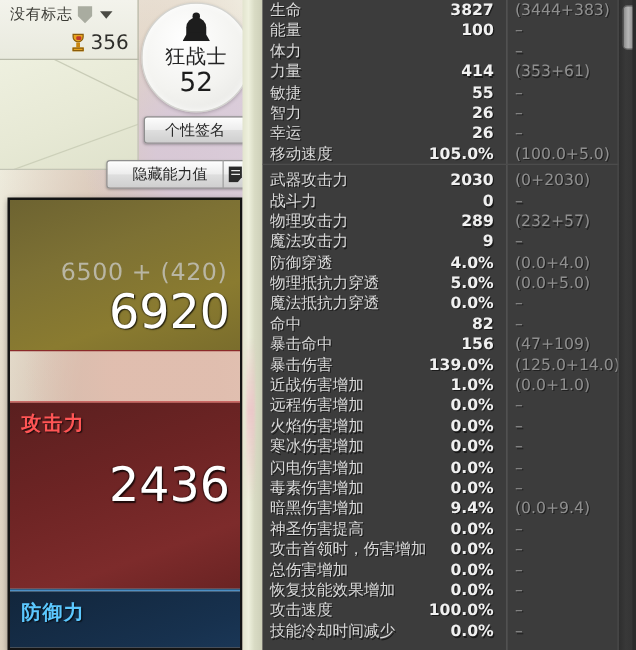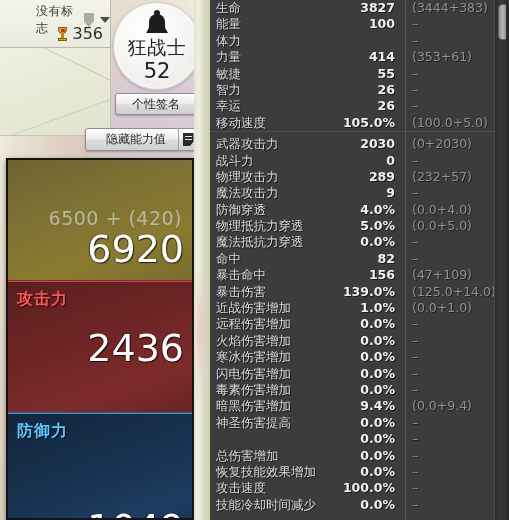--- a/index.html
+++ b/index.html
@@ -30,21 +30,21 @@
   
   .guild-panel{
     position:absolute;left:0;top:0;width:111px;height:48px;
     background:linear-gradient(180deg,#f3f3ec 0%,#e9eade 100%);
     border-bottom:1px solid #b9bbaa;border-right:1px solid #b9bbaa;
     box-sizing:border-box;
   }
   .guild-row{
     position:absolute;left:8px;top:3px;display:flex;align-items:center;gap:4px;
   }
-  .guild-label{font-size:12px;color:#3b3b35;letter-spacing:.5px;margin-left:28px;}
+  .guild-label{font-size:12px;color:#3b3b35;letter-spacing:.5px;}
   .shield-icon{
     width:12px;height:14px;background:#a9aca0;
     clip-path:polygon(0 0,100% 0,100% 58%,50% 100%,0 58%);
     display:inline-block;
   }
   .caret-down{
     width:0;height:0;border-left:5px solid transparent;border-right:5px solid transparent;
     border-top:6px solid #4a4a44;margin-left:2px;
   }
   .trophy-row{position:absolute;right:7px;top:24px;display:flex;align-items:center;gap:2px;}
@@ -97,21 +97,21 @@
     position:absolute;left:3px;top:4px;width:16px;height:15px;background:#1d1d1d;
     border-radius:8px 8px 2px 2px;
   }
   .class-glyph .knob{
     position:absolute;left:8px;top:0px;width:6px;height:6px;background:#1d1d1d;border-radius:50%;
   }
   .class-glyph .skirt{
     position:absolute;left:0px;top:16px;width:22px;height:7px;background:#1d1d1d;
     clip-path:polygon(18% 0,82% 0,100% 100%,0 100%);
   }
-  .class-name{font-size:19px;color:#242424;margin-top:1px;letter-spacing:.5px;}
+  .class-name{font-size:16px;color:#242424;margin-top:1px;letter-spacing:.5px;}
   .class-level{font-size:21px;color:#1c1c1c;line-height:22px;margin-top:-1px;}
 
   
   .btn{
     position:absolute;box-sizing:border-box;
     background:linear-gradient(180deg,#fdfdfd 0%,#ededed 48%,#dedede 52%,#cfcfcf 100%);
     border:1px solid #8f8f8f;border-radius:3px;
     box-shadow:0 1px 2px rgba(0,0,0,.25), inset 0 1px 0 rgba(255,255,255,.9);
     display:flex;align-items:center;justify-content:center;
     font-size:12px;color:#272727;cursor:pointer;
@@ -146,23 +146,23 @@
   }
   #panel-gear{
     height:121px;
     background:linear-gradient(160deg,#6d6331 0%,#7d7134 35%,#8a7b30 70%,#7a6d2c 100%);
     border-bottom:1px solid #8b2a2a;
   }
   #panel-gear .title{color:#f2f1e6;text-shadow:1px 1px 1px rgba(0,0,0,.6);}
   #panel-gear .sub{top:47px;}
   #panel-gear .big{top:70px;}
   #panel-atk{
-    height:132px;
+    height:151px;
     background:linear-gradient(160deg,#5a1f1f 0%,#6d2424 40%,#7d2b2b 75%,#6a2323 100%);
-    border-top:1px solid #c24b4b;border-bottom:1px solid #2f5f86;
+    border-top:1px solid #c24b4b;border-bottom:1px solid #2f5f86;margin-top:40px;
   }
   #panel-atk .title{color:#ff5555;text-shadow:1px 1px 1px rgba(0,0,0,.7);}
   #panel-atk .big{top:47px;}
   #panel-def{
     height:120px;
     background:linear-gradient(160deg,#12263c 0%,#173category 0%,#1a3css 0%,#17314e 45%,#1d3d60 80%,#16304d 100%);
     background:linear-gradient(160deg,#12263c 0%,#17314e 45%,#1d3d60 80%,#16304d 100%);
     border-top:1px solid #4d8fc4;
   }
   #panel-def .title{color:#5cc8ff;text-shadow:1px 1px 1px rgba(0,0,0,.7);}
@@ -418,20 +418,21 @@
             <span class="nm">暗黑伤害增加</span>
             <span class="vl">9.4%</span>
             <span class="dt">(0.0+9.4)</span>
           </div>
           <div class="srow">
             <span class="nm">神圣伤害提高</span>
             <span class="vl">0.0%</span>
             <span class="dt">–</span>
           </div>
           <div class="srow">
+            <span class="nm">攻击首领时，伤害增加</span>
             <span class="vl">0.0%</span>
             <span class="dt">–</span>
           </div>
           <div class="srow">
             <span class="nm">总伤害增加</span>
             <span class="vl">0.0%</span>
             <span class="dt">–</span>
           </div>
           <div class="srow">
             <span class="nm">恢复技能效果增加</span>

